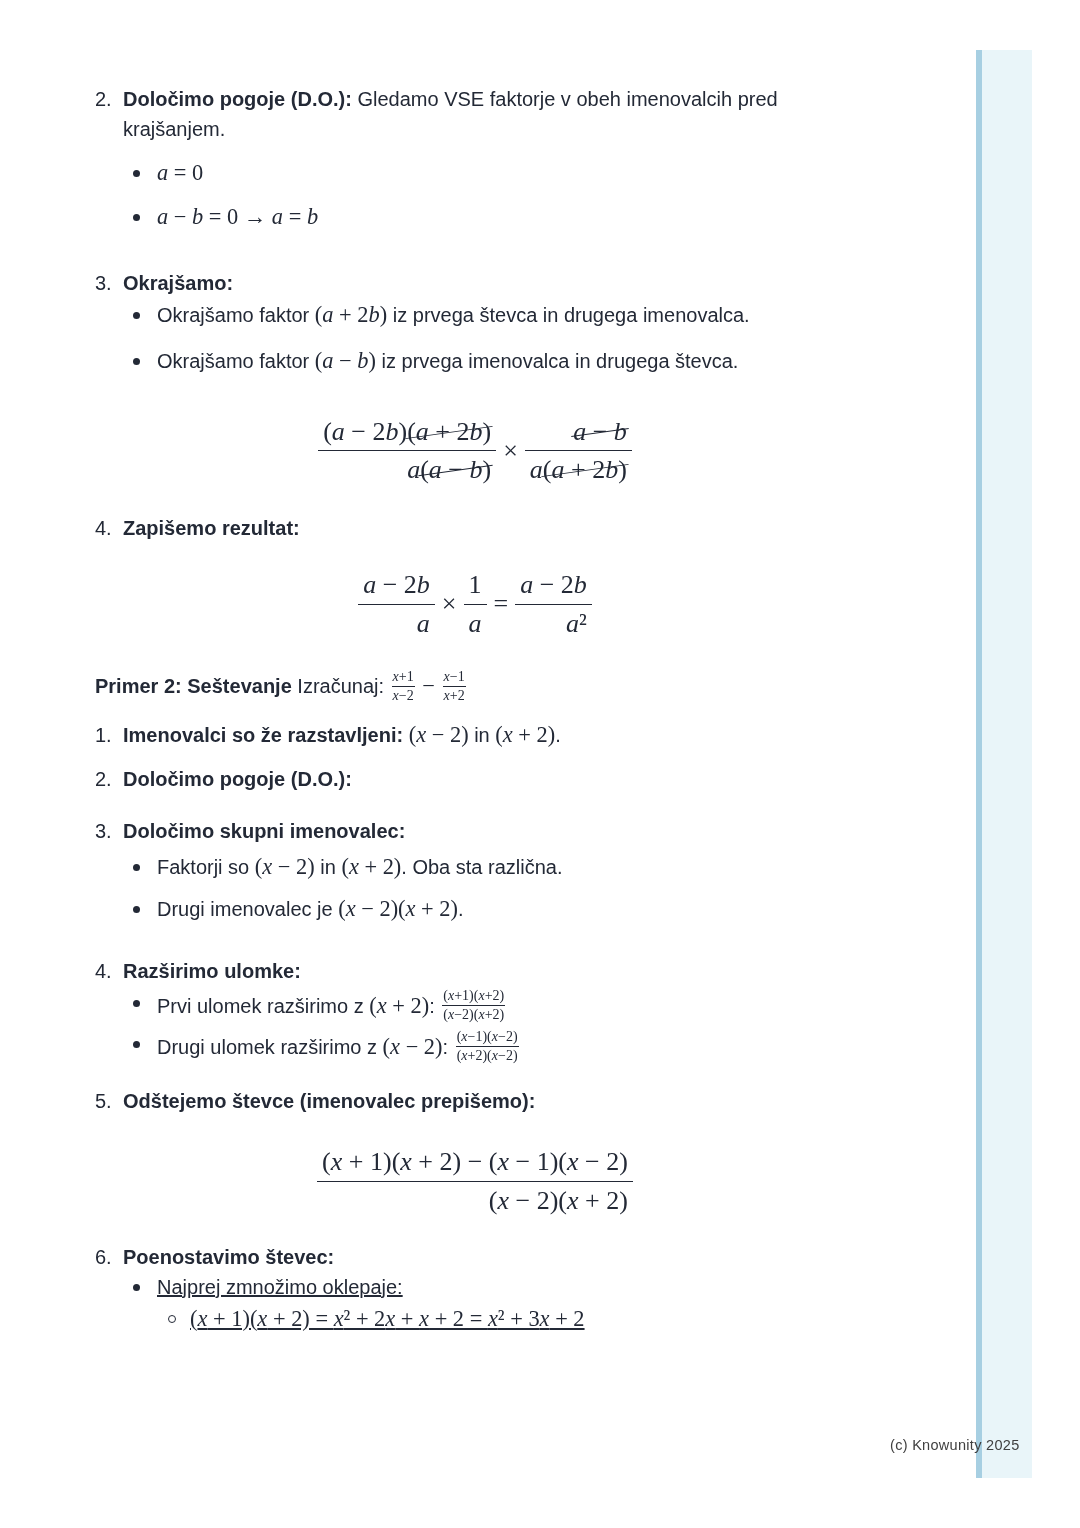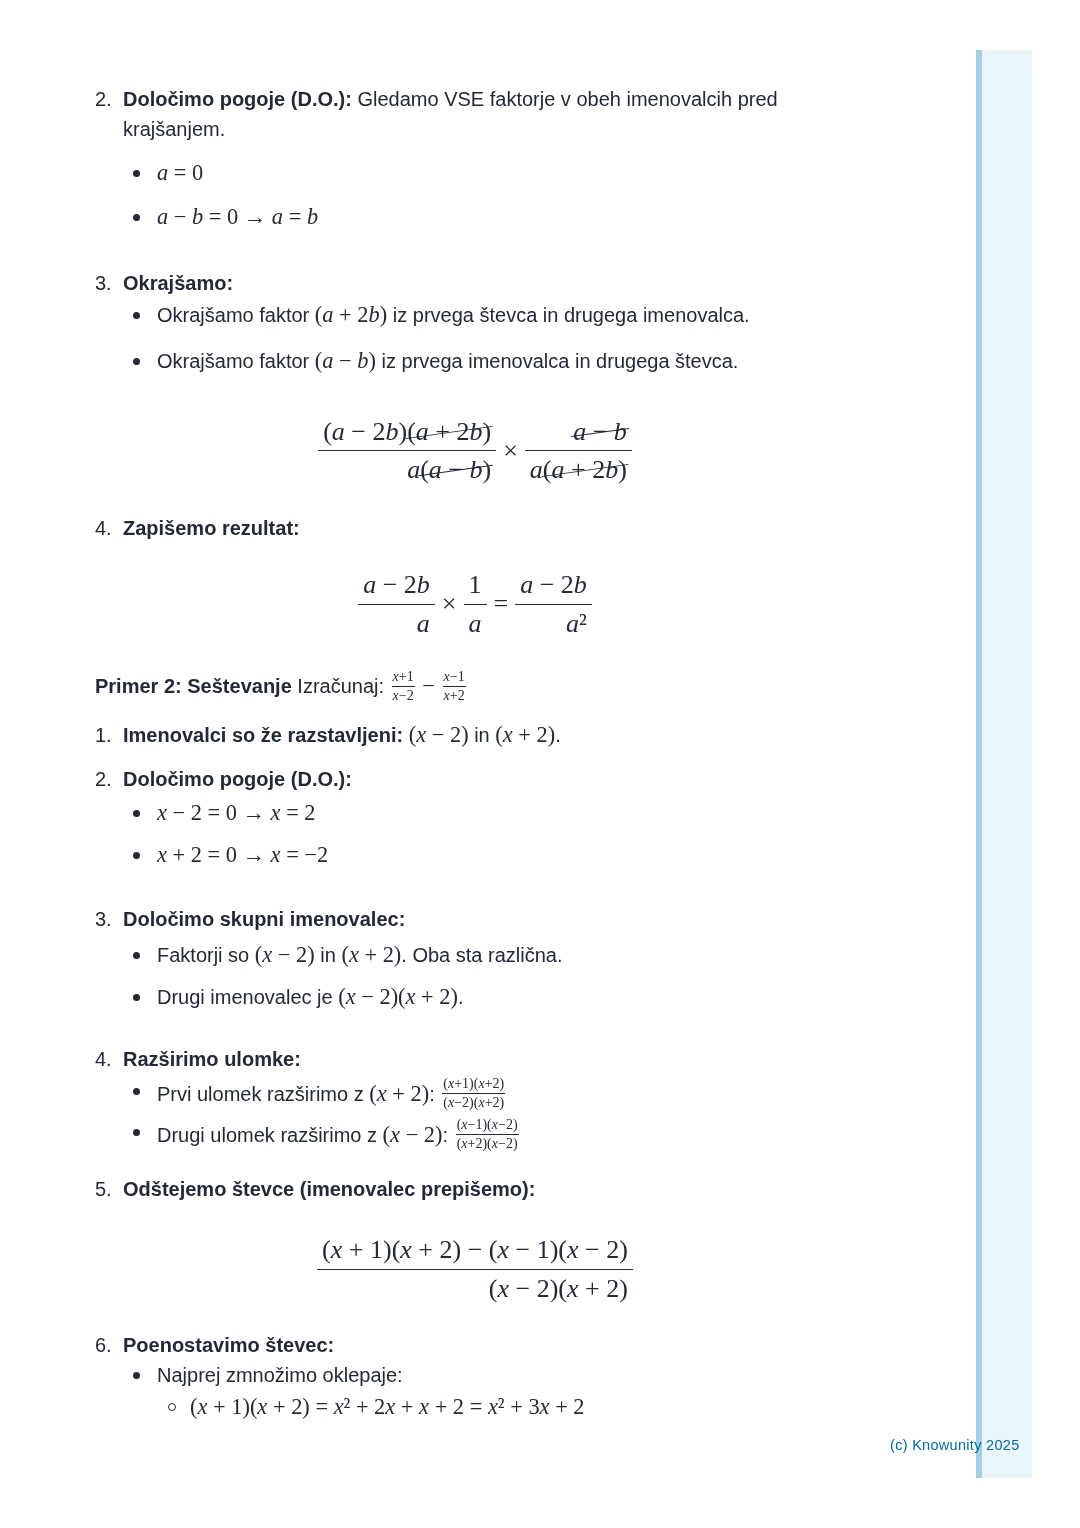--- a/index.html
+++ b/index.html
@@ -18,21 +18,21 @@
     width:50px;height:1428px;
     background:#e9f5f9;
     border-left:6px solid #a7cfe2;
     z-index:1;
   }
   .watermark{
     position:absolute;
     top:1437px;left:890px;
     font-size:14.5px;
     letter-spacing:0.3px;
-    color:#0369a1;
+    color:#404040;
     z-index:2;
     white-space:nowrap;
   }
   .content{
     position:absolute;
     left:95px;top:84px;
     width:770px;
     z-index:1;
   }
   
@@ -97,21 +97,21 @@
   #blk-p2 .brow{margin-bottom:12px;}
   #blk-p3{margin-top:22px;}
   #blk-p3 .bullets{margin-top:6px;}
   #blk-p3 .brow{margin-bottom:12px;}
   #blk-p4{margin-top:20px;}
   #blk-p4 .bullets{margin-top:2px;}
   #blk-p4 .brow{margin-bottom:6px;}
   #blk-p5{margin-top:16px;}
   #f-sub{margin-top:30px;}
   #blk-p6{margin-top:26px;}
-  #blk-p6 .bullets{margin-top:0;}
+  #blk-p6 .bullets{margin-top:0;text-decoration:underline;}
   #blk-p6 .brow{margin-bottom:2px;}
 </style>
 </head>
 <body>
 
 <div class="page">
   <div class="stripe"></div>
   <div class="watermark">(c) Knowunity 2025</div>
 
   <div class="content">
@@ -197,30 +197,20 @@
       <span class="num">1.</span>
       <div class="body">
         <p class="para"><b>Imenovalci so že razstavljeni:</b><span class="bcontent"><span class="t"> </span><span class="m">(<i>x</i> − 2)</span><span class="t"> in </span><span class="m">(<i>x</i> + 2)</span><span class="t">.</span></span></p>
       </div>
     </div>
 
     <div class="oli" id="blk-p2">
       <span class="num">2.</span>
       <div class="body">
         <p class="para"><b>Določimo pogoje (D.O.):</b></p>
-        <div class="bullets">
-          <div class="brow">
-              <span class="dot"></span>
-              <span class="bcontent"><span class="m"><i>x</i> − 2 = 0 → <i>x</i> = 2</span></span>
-            </div>
-          <div class="brow">
-              <span class="dot"></span>
-              <span class="bcontent"><span class="m"><i>x</i> + 2 = 0 → <i>x</i> = −2</span></span>
-            </div>
-        </div>
       </div>
     </div>
 
     <div class="oli" id="blk-p3">
       <span class="num">3.</span>
       <div class="body">
         <p class="para"><b>Določimo skupni imenovalec:</b></p>
         <div class="bullets">
           <div class="brow">
               <span class="dot"></span>

